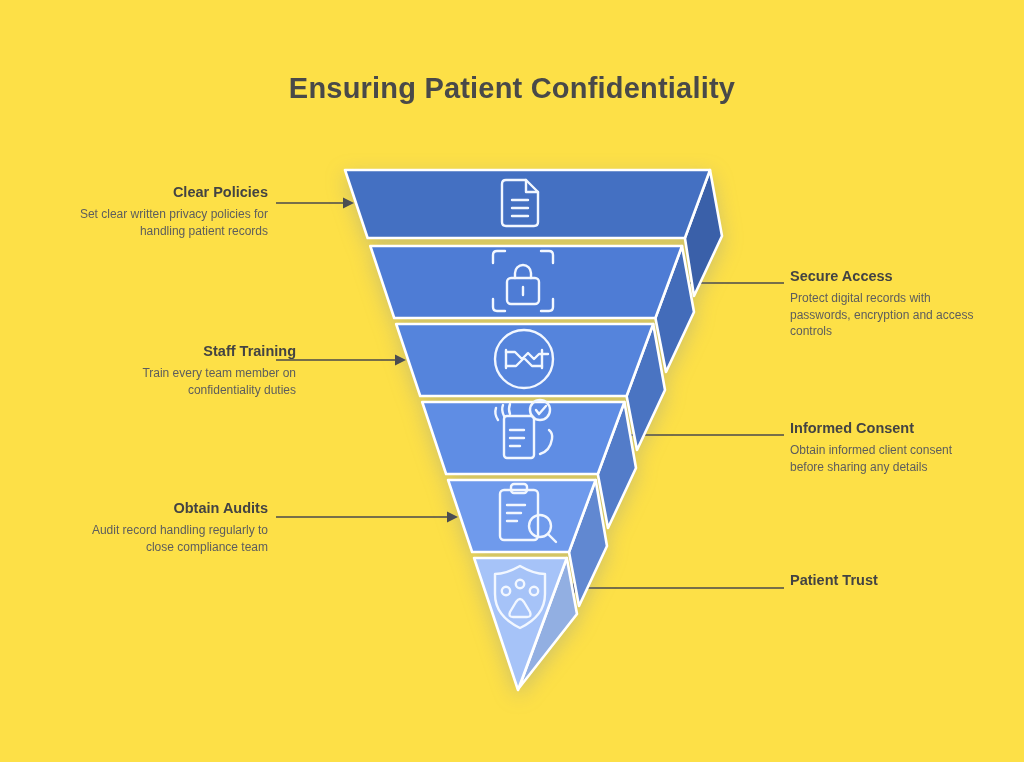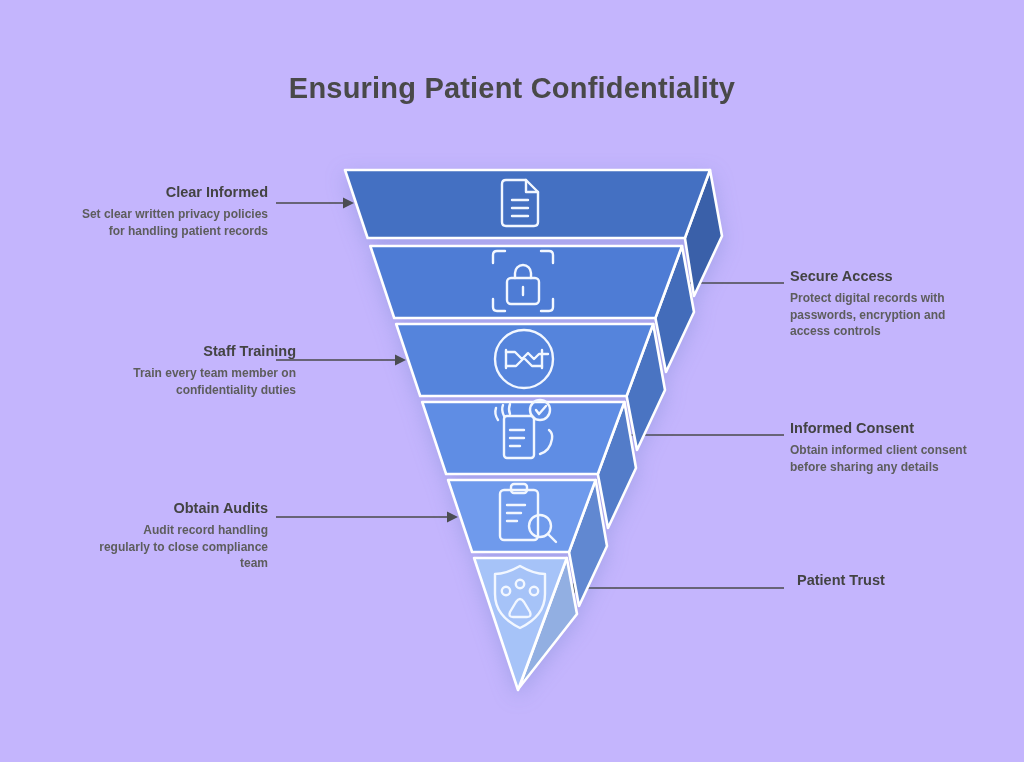--- a/index.html
+++ b/index.html
@@ -1,31 +1,31 @@
 <!DOCTYPE html>
 <html><head>
 <meta charset="utf-8">
 <style>
   html,body{margin:0;padding:0;}
   body{font-family:"Liberation Sans", sans-serif; background:#ffffff;}
-  .stage{position:relative; width:1024px; height:762px; background:#c4b5fd; overflow:hidden;}
+  .stage{position:relative; width:1024px; height:762px; background:#fde047; overflow:hidden;}
   .title{
     position:absolute; left:0; top:72px; width:1024px;
     text-align:center; font-size:29px; font-weight:700; color:#494949;
     letter-spacing:.2px;
   }
   .funnel-svg{position:absolute; left:0; top:0; width:1024px; height:762px;}
   .funnel-group{filter:drop-shadow(0 6px 10px rgba(90,120,190,.28));}
   .face{stroke:#ffffff; stroke-width:2.6; stroke-linejoin:round;}
   .icon{stroke:#f2f7ff; stroke-width:2.4; fill:none; stroke-linecap:round; stroke-linejoin:round;}
   .connector{stroke:#4a4a4a; stroke-width:1.6;}
   .arrowhead{fill:#4a4a4a; stroke:none;}
   .label{position:absolute; color:#5d5d5d;}
   .label .heading{font-size:14.5px; font-weight:700; color:#434343; margin:0 0 5px 0; line-height:1.2;}
-  .label .desc{font-size:12px; line-height:1.38; margin:0;font-weight:bold;}
+  .label .desc{font-size:12px; line-height:1.38; margin:0;}
   .label-left{text-align:right;}
   .label-right{text-align:left;}
 </style>
 </head>
 <body>
 
 <div class="stage">
 
   <div class="title">Ensuring Patient Confidentiality</div>
 
@@ -123,21 +123,21 @@
           <circle cx="506" cy="591" r="4.2"></circle>
           <circle cx="520" cy="584" r="4.2"></circle>
           <circle cx="534" cy="591" r="4.2"></circle>
           <path d="M516 602 l-6 10 q-2 5 3 5 h14 q5 0 3 -5 l-6 -10 q-4 -6 -8 0 z"></path>
         </g>
       </g>
     </g>
   </svg>
 
   <div class="label label-left" style="right:756px; top:184px; width:196px;">
-    <p class="heading">Clear Informed</p>
+    <p class="heading">Clear Policies</p>
     <p class="desc">Set clear written privacy policies for handling patient records</p>
   </div>
 
   <div class="label label-left" style="right:728px; top:343px; width:170px;">
     <p class="heading">Staff Training</p>
     <p class="desc">Train every team member on confidentiality duties</p>
   </div>
 
   <div class="label label-left" style="right:756px; top:500px; width:178px;">
     <p class="heading">Obtain Audits</p>
@@ -147,17 +147,17 @@
   <div class="label label-right" style="left:790px; top:420px; width:198px;">
     <p class="heading">Informed Consent</p>
     <p class="desc">Obtain informed client consent before sharing any details</p>
   </div>
 
   <div class="label label-right" style="left:790px; top:268px; width:188px;">
     <p class="heading">Secure Access</p>
     <p class="desc">Protect digital records with passwords, encryption and access controls</p>
   </div>
 
-  <div class="label label-right" style="left:790px; top:572px; width:206px;margin-left:7px;">
+  <div class="label label-right" style="left:790px; top:572px; width:206px;">
     <p class="heading">Patient Trust</p>
   </div>
 
 </div>
 
 </body></html>

